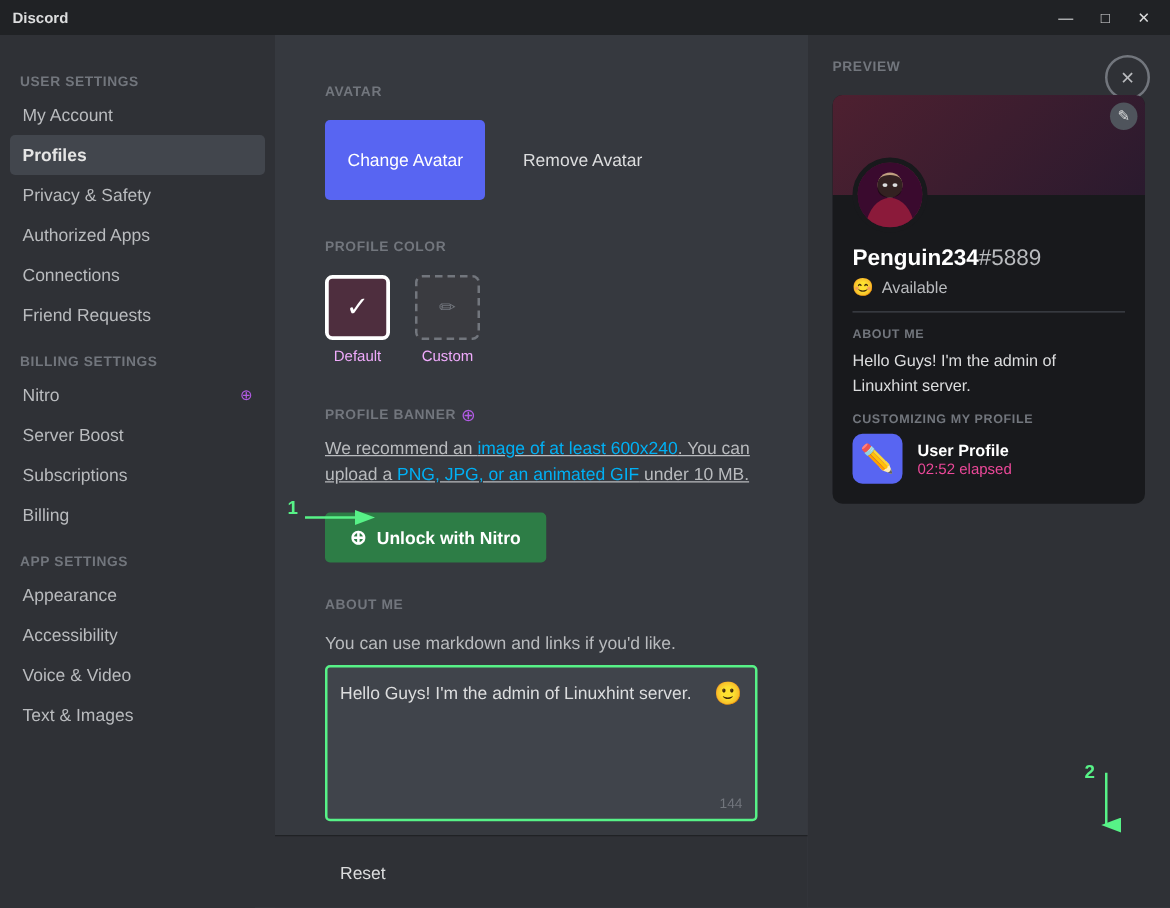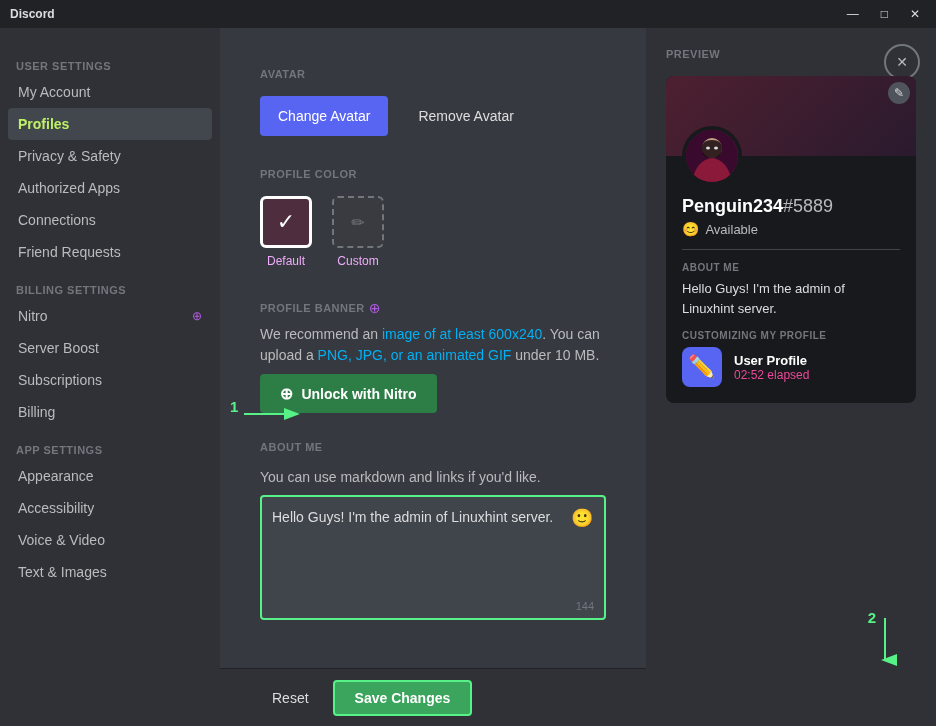--- a/index.html
+++ b/index.html
@@ -62,21 +62,21 @@
     .sidebar-item {
       padding: 8px 10px;
       border-radius: 4px;
       cursor: pointer;
       color: #b9bbbe;
       font-size: 14px;
       display: flex;
       align-items: center;
       justify-content: space-between;
     }
-    .sidebar-item.active { background: #42464d; color: #bef264; font-weight: 600; }
+    .sidebar-item.active { background: #42464d; color: #e5e5e5; font-weight: 600; }
     .sidebar-item-badge {
       color: #b9bbbe;
       font-size: 12px;
     }
 
     
     .main-content {
       flex: 1;
       background: #36393f;
       overflow-y: auto;
@@ -94,21 +94,21 @@
     }
 
     
     .avatar-section { margin-bottom: 32px; }
     .avatar-buttons { display: flex; gap: 12px; margin-top: 8px; }
     .btn-primary {
       background: #5865f2;
       color: #fff;
       border: none;
       border-radius: 4px;
-      padding: 12px 18px;
+      padding: 24px 18px;
       font-size: 14px;
       font-weight: 500;
       cursor: pointer;
     }
     .btn-secondary {
       background: transparent;
       color: #dcddde;
       border: none;
       border-radius: 4px;
       padding: 8px 18px;
@@ -141,21 +141,21 @@
     .color-swatch-box.selected { border-color: #fff; }
     .color-swatch-label { font-size: 12px; color: #f0abfc; }
 
     .default-swatch { background: #4e2e3e; }
     .custom-swatch { background: #3a3b40; border: 2px dashed #72767d; }
 
     
     .profile-banner-section { margin-bottom: 28px; }
     .banner-title-row { display: flex; align-items: center; gap: 4px; margin-bottom: 8px; }
     .banner-nitro-icon { color: #f47fff; font-size: 14px; }
-    .banner-description { color: #b9bbbe; font-size: 14px; line-height: 1.5; margin-bottom: 8px; }
+    .banner-description { color: #b9bbbe; font-size: 14px; line-height: 1.5; margin-bottom: 20px; text-decoration: underline; }
     .banner-description a { color: #00b0f4; text-decoration: none; }
     .btn-nitro {
       background: #2d7d46;
       color: #fff;
       border: none;
       border-radius: 4px;
       padding: 10px 20px;
       font-size: 14px;
       font-weight: 600;
       cursor: pointer;
@@ -362,21 +362,21 @@
       align-items: center;
       padding: 0 20px 0 40px;
       justify-content: space-between;
       border-top: 1px solid #202225;
     }
     .bottom-bar-text {
       font-size: 14px;
       font-weight: 600;
       color: #dcddde;
     }
-    .bottom-bar-actions { display: flex; align-items: center; gap: 12px; }
+    .bottom-bar-actions { display: flex; align-items: center; }
     .btn-reset {
       background: none;
       border: none;
       color: #dcddde;
       font-size: 14px;
       cursor: pointer;
       padding: 8px 12px;
     }
     .btn-save {
       background: #3ba55d;
@@ -519,21 +519,20 @@
       <div class="about-me-textarea-wrapper">
         <textarea class="about-me-textarea" rows="4" style="">Hello Guys! I'm the admin of Linuxhint server.</textarea>
         <button class="emoji-btn">🙂</button>
         <span class="char-count">144</span>
       </div>
     </div>
 
     <div class="bottom-bar">
       <div class="bottom-bar-actions">
         <button class="btn-reset">Reset</button>
-        <button class="btn-save">Save Changes</button>
       </div>
     </div>
 
   </div>
 
   <div class="preview-panel" style="position:relative;">
 
     <div class="esc-btn">
       <div class="esc-circle">
         <span>✕</span>

